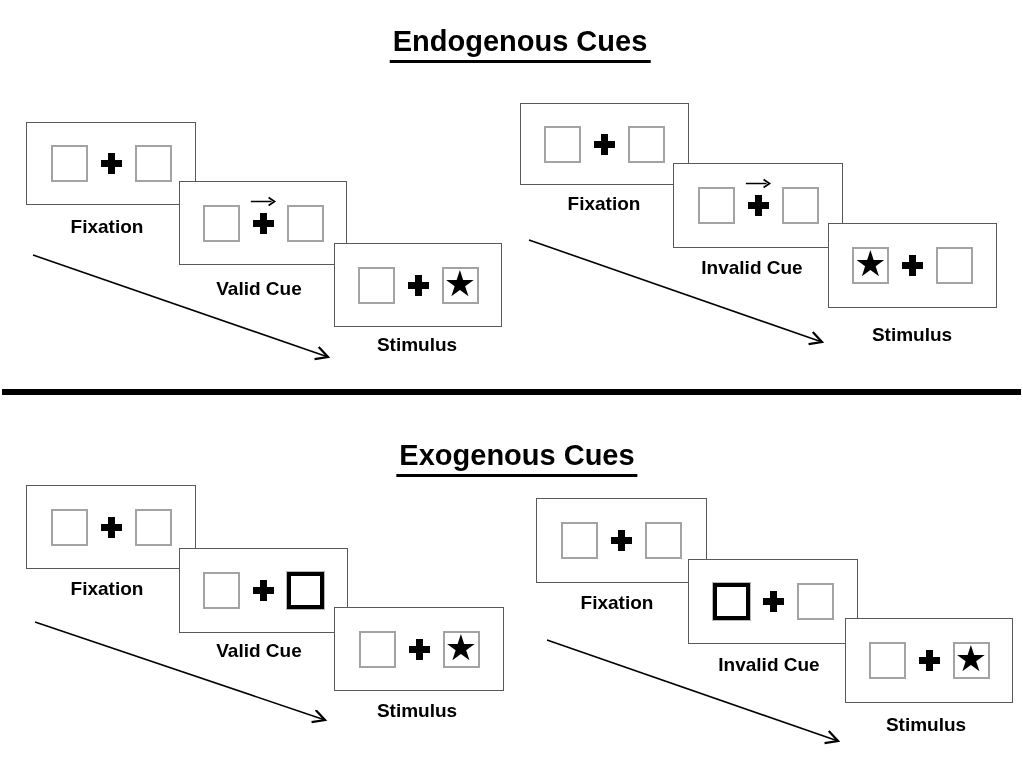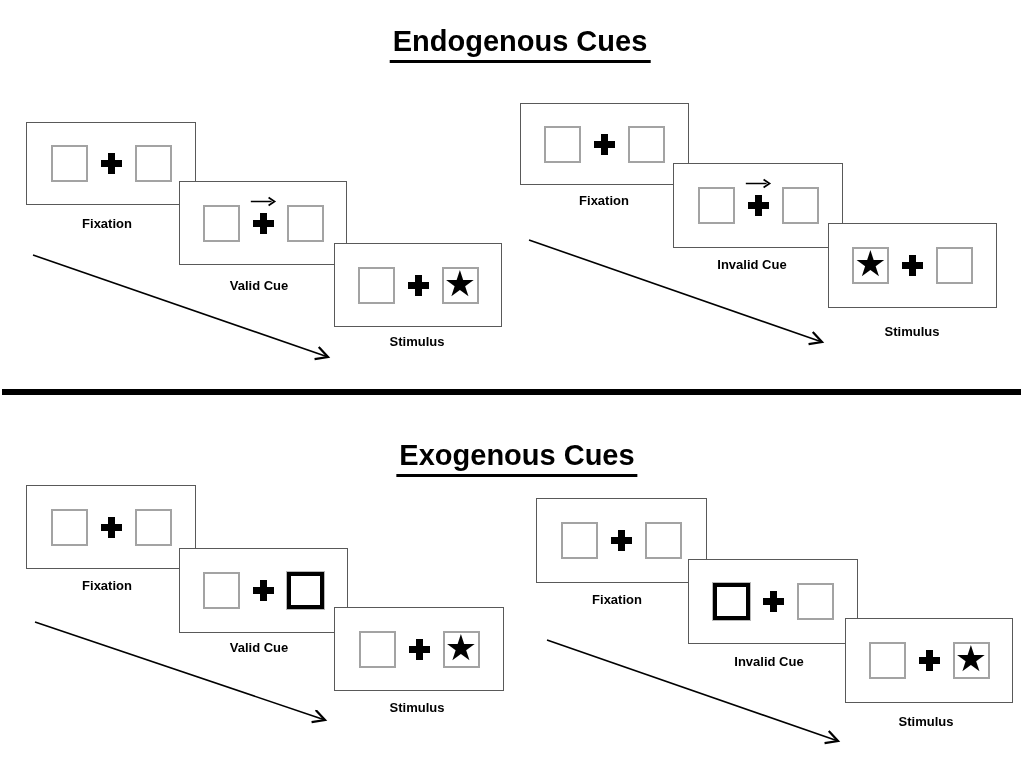--- a/index.html
+++ b/index.html
@@ -27,21 +27,21 @@
   .star{
     font-family:"DejaVu Sans",sans-serif;font-size:36px;line-height:1;color:#000;
     margin-top:-3px;pointer-events:none;
   }
   .cross{position:relative;width:21px;height:21px;flex:none;}
   .cross::before{content:"";position:absolute;left:0;top:7px;width:21px;height:7px;background:#000;}
   .cross::after{content:"";position:absolute;left:7px;top:0;width:7px;height:21px;background:#000;}
   .cue-arrow{position:absolute;left:50%;top:-17px;transform:translateX(-46%);}
   .plabel{
     position:absolute;transform:translateX(-50%);
-    font-size:13px;font-weight:bold;white-space:nowrap;
+    font-size:19px;font-weight:bold;white-space:nowrap;
   }
   .overlay{position:absolute;left:0;top:0;width:1023px;height:767px;pointer-events:none;}
 </style>
 </head>
 <body>
 
 <div class="canvas">
 
   <div class="section-title" style="left:520px;top:25px">Endogenous Cues</div>
   <div class="section-title" style="left:517px;top:439px">Exogenous Cues</div>

